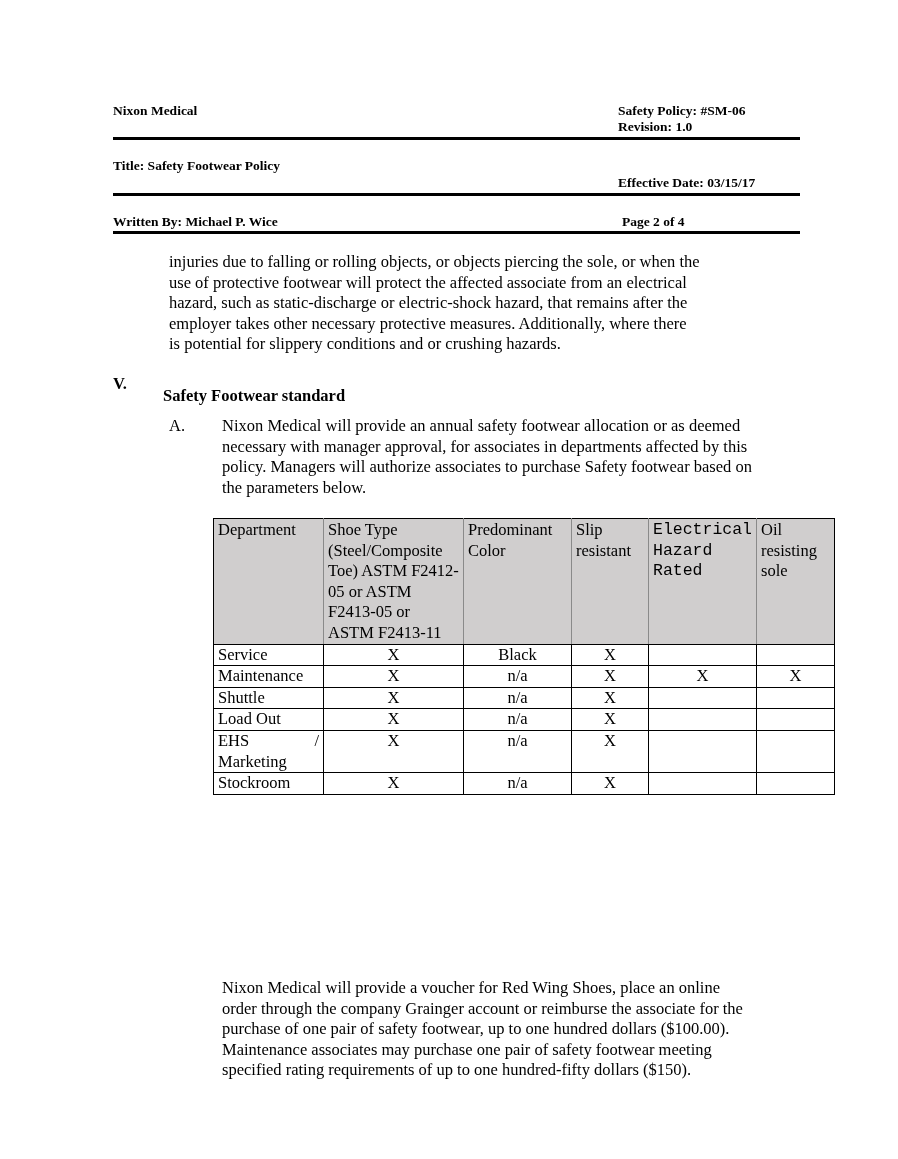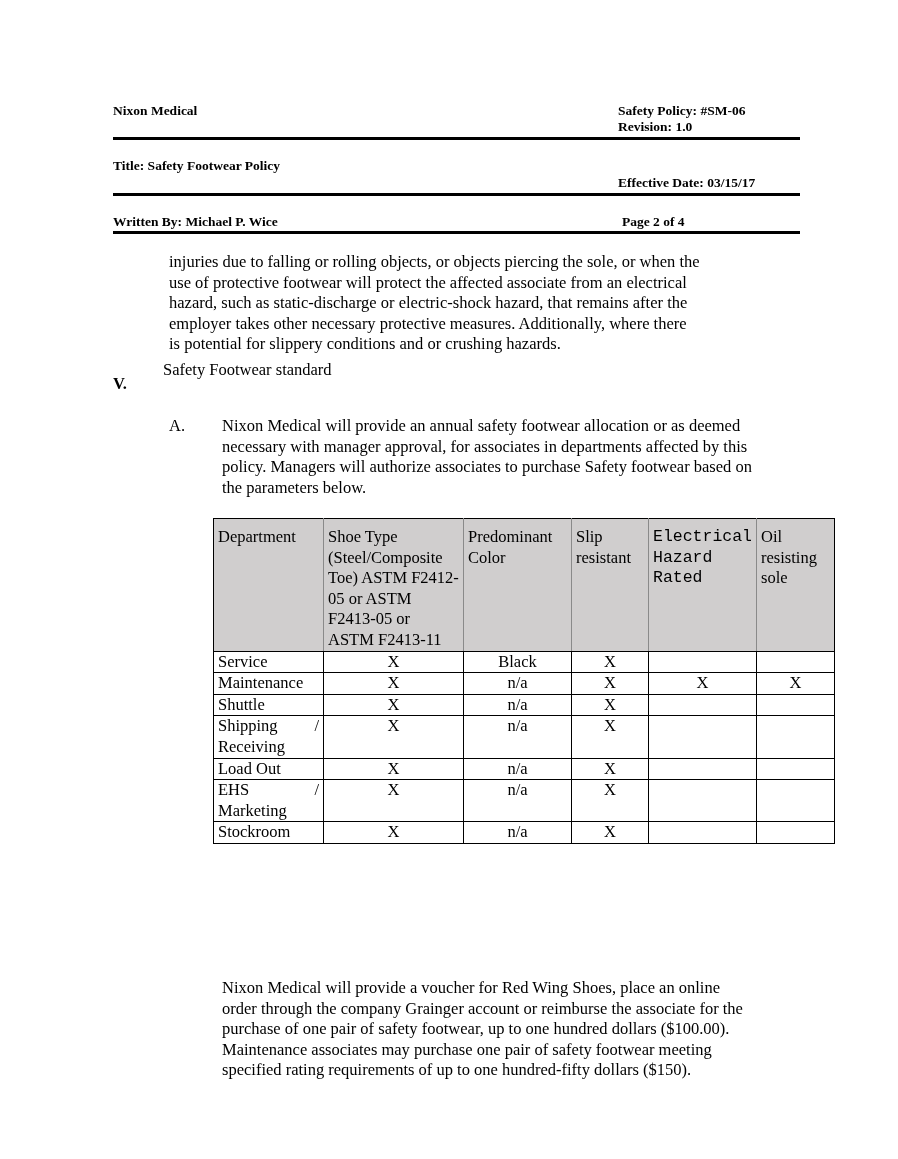--- a/index.html
+++ b/index.html
@@ -2,21 +2,21 @@
 <html><head>
 <meta charset="utf-8">
 <style>
   html, body { margin: 0; padding: 0; background: #ffffff; }
   body { width: 898px; height: 1159px; position: relative; overflow: hidden; font-family: "Liberation Serif", serif; color: #000; }
   .hdr { position: absolute; font-weight: bold; font-size: 13.5px; line-height: 16px; }
   .rule { position: absolute; left: 113px; width: 687px; height: 3px; background: #000; }
   .para { position: absolute; font-size: 16.5px; line-height: 20.6px; }
   table.ft { position: absolute; left: 213px; top: 518px; border-collapse: collapse; font-size: 16.5px; line-height: 20.6px; }
   table.ft td, table.ft th { border: 1px solid #000; padding: 0 4px; vertical-align: top; font-weight: normal; }
-  table.ft th { background: #d0cece; text-align: left; border-left: 1px solid #8a8a8a; border-right: 1px solid #8a8a8a; padding-top: 8px; }
+  table.ft th { background: #d0cece; text-align: left; border-left: 1px solid #8a8a8a; border-right: 1px solid #8a8a8a; padding-top: 1px; }
   table.ft th:first-child { border-left: 1px solid #000; }
   table.ft th:last-child { border-right: 1px solid #000; }
   table.ft td { text-align: center; }
   table.ft td.dept { text-align: justify; text-align-last: left; }
   .c1 { width: 101px; } .c2 { width: 131px; } .c3 { width: 99px; } .c4 { width: 68px; } .c5 { width: 76px; font-family: Liberation Mono, monospace; } .c6 { width: 69px; }
 </style>
 </head>
 <body>
 
 <div class="hdr" style="left:113px; top:103px;">Nixon Medical</div>
@@ -34,21 +34,21 @@
 
 <div class="para" style="left:169px; top:252px;">
   <div>injuries due to falling or rolling objects, or objects piercing the sole, or when the</div>
   <div>use of protective footwear will protect the affected associate from an electrical</div>
   <div>hazard, such as static-discharge or electric-shock hazard, that remains after the</div>
   <div>employer takes other necessary protective measures. Additionally, where there</div>
   <div>is potential for slippery conditions and or crushing hazards.</div>
 </div>
 
 <div class="para" style="left:113px; top:374px; font-weight:bold;">V.</div>
-<div class="para" style="left:163px; top:360px; font-weight:normal;">Safety Footwear standard</div>
+<div class="para" style="left:163px; top:386px; font-weight:bold;">Safety Footwear standard</div>
 
 <div class="para" style="left:169px; top:416px;">A.</div>
 <div class="para" style="left:222px; top:416px;">
   <div>Nixon Medical will provide an annual safety footwear allocation or as deemed</div>
   <div>necessary with manager approval, for associates in departments affected by this</div>
   <div>policy. Managers will authorize associates to purchase Safety footwear based on</div>
   <div>the parameters below.</div>
 </div>
 
 <table class="ft">
@@ -81,28 +81,20 @@
     </tr>
     <tr>
       <td class="dept">Shuttle</td>
       <td>X</td>
       <td>n/a</td>
       <td>X</td>
       <td></td>
       <td></td>
     </tr>
     <tr>
-      <td class="dept">Shipping / Receiving</td>
-      <td>X</td>
-      <td>n/a</td>
-      <td>X</td>
-      <td></td>
-      <td></td>
-    </tr>
-    <tr>
       <td class="dept">Load Out</td>
       <td>X</td>
       <td>n/a</td>
       <td>X</td>
       <td></td>
       <td></td>
     </tr>
     <tr>
       <td class="dept">EHS / Marketing</td>
       <td>X</td>

